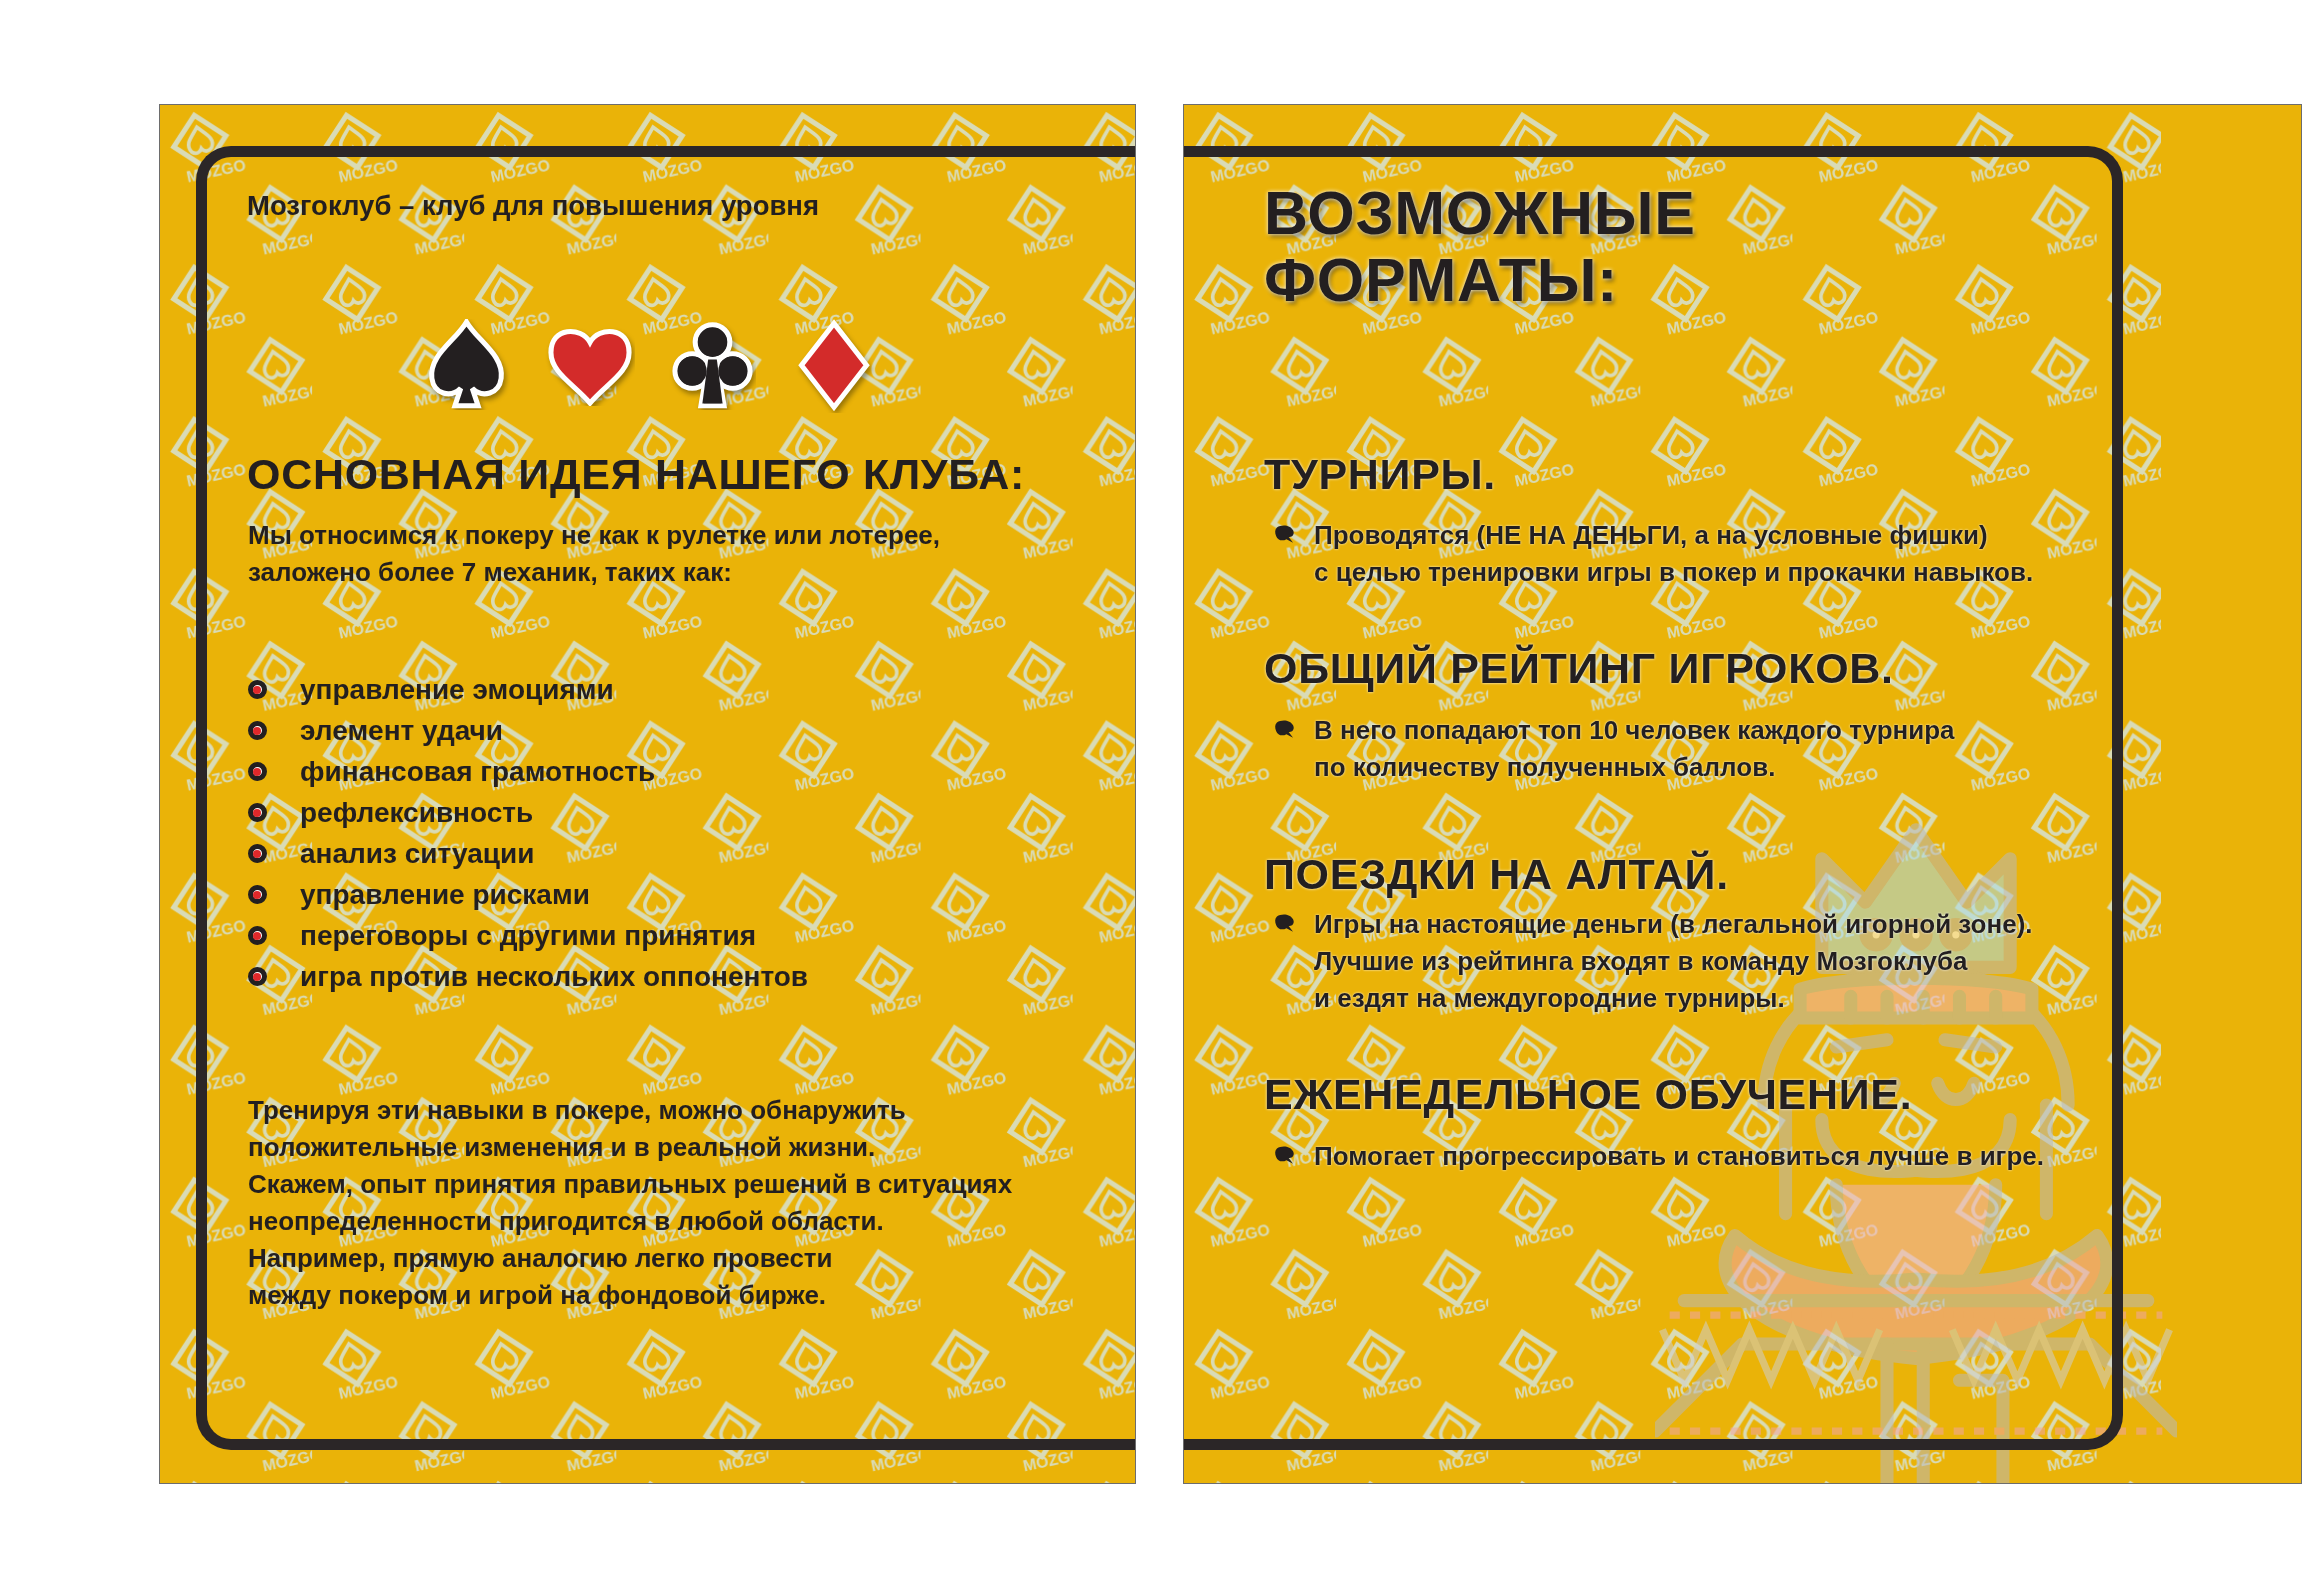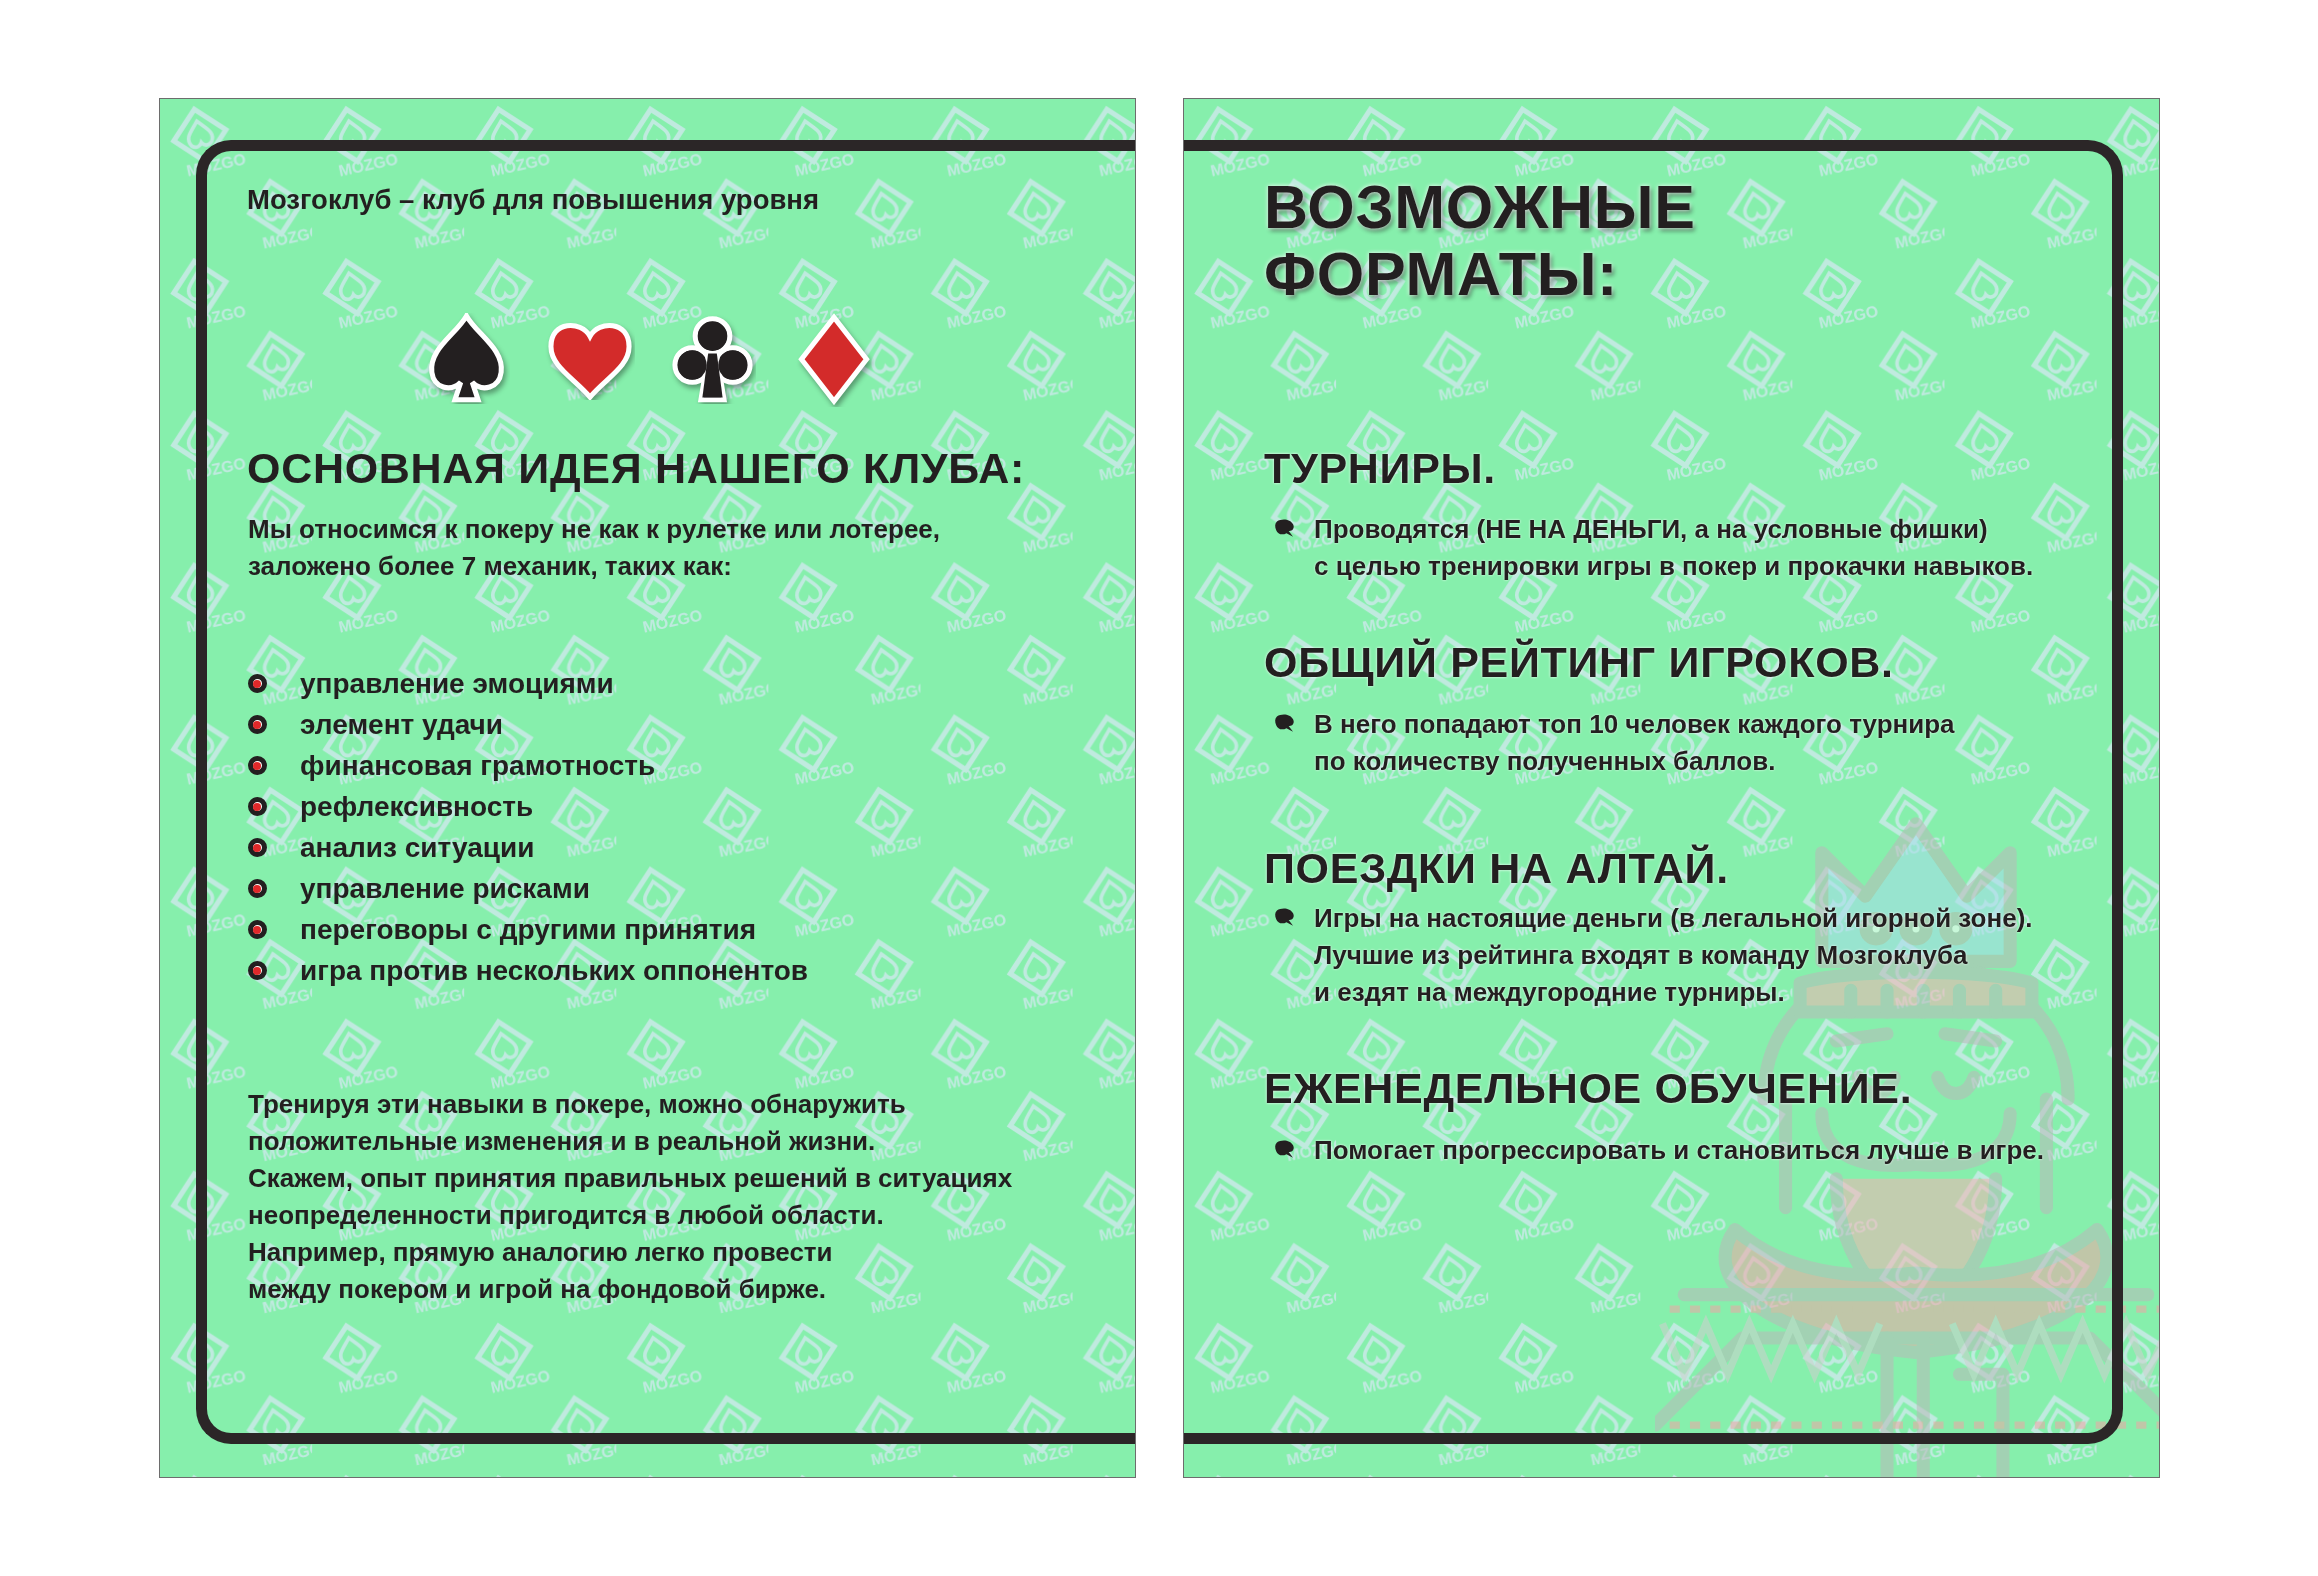--- a/index.html
+++ b/index.html
@@ -1,21 +1,21 @@
 <!DOCTYPE html>
 <html style="font-size:11.6px"><head>
 <meta charset="utf-8">
 <style>
   html, body { margin:0; padding:0; }
   body { width:2319px; height:1577px; background:#ffffff; position:relative; overflow:hidden;
          font-family:"Liberation Sans", "DejaVu Sans", sans-serif; color:#231f20; }
-  .page { position:absolute; top:98px; height:1380px; background:#86efac;
+  .page { position:absolute; top:104px; height:1380px; background:#eab308;
           border:1.4px solid #6d6d6d; box-sizing:border-box; overflow:hidden; }
   #page-left { left:159px; width:977px; }
-  #page-right { left:1183px; width:977px;text-decoration:underline; }
+  #page-right { left:1183px; width:1119px;text-decoration:underline; }
   .wm { position:absolute; inset:0; pointer-events:none; }
   .frame { position:absolute; border:11px solid #2b2627; box-sizing:border-box; }
   #page-left .frame { left:36px; top:41px; width:971px; height:1304px; border-radius:35px 0 0 35px; border-right:none; }
   #page-right .frame { left:-43px; top:41px; width:982px; height:1304px; border-radius:0 35px 35px 0; border-left:none; }
   .abs { position:absolute; white-space:nowrap; }
   .intro { font-size:27.5px; font-weight:bold; line-height:39px; left:87px; top:81px; }
   .h1 { font-size:43px; font-weight:bold; letter-spacing:0.7px; }
   .p { font-size:26px; font-weight:bold; line-height:37px; }
   .li { font-size:28px; font-weight:bold; display:flex; align-items:center; height:41px; }
   .ring { width:19px; height:19px; border-radius:50%; border:5px solid #231f20; box-sizing:border-box;

